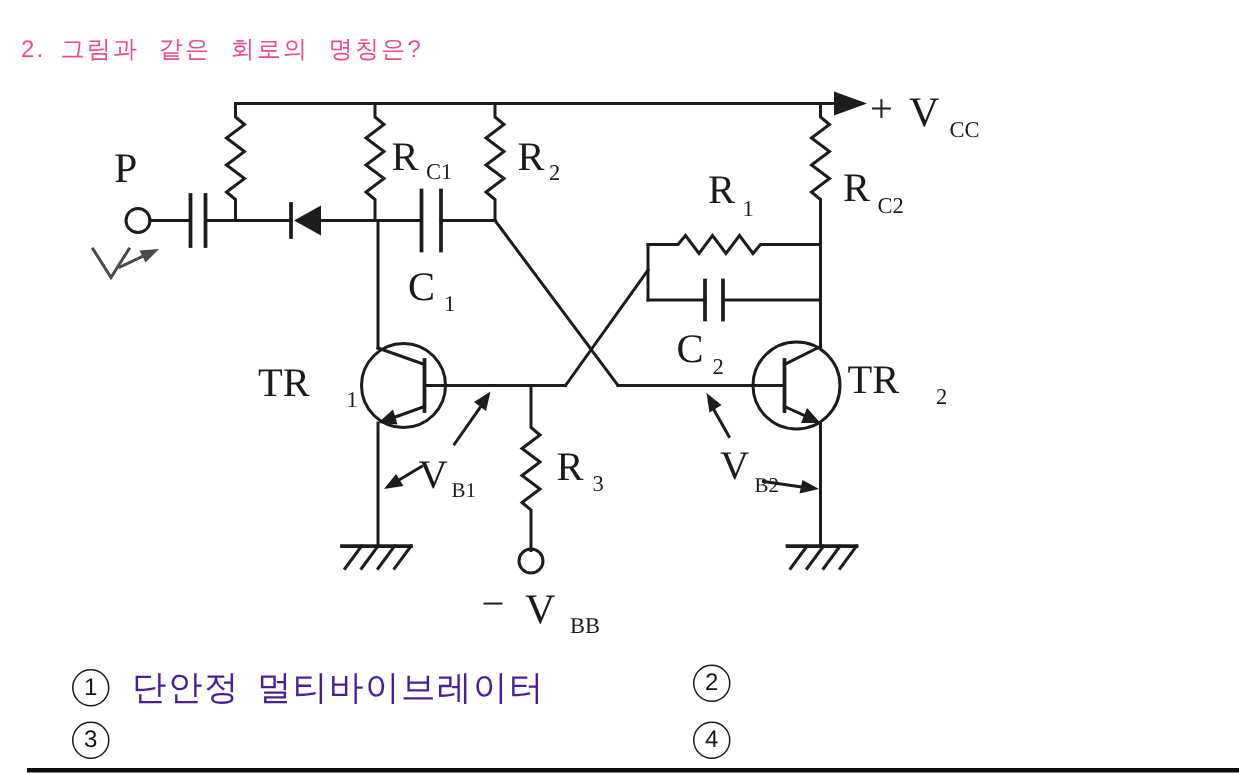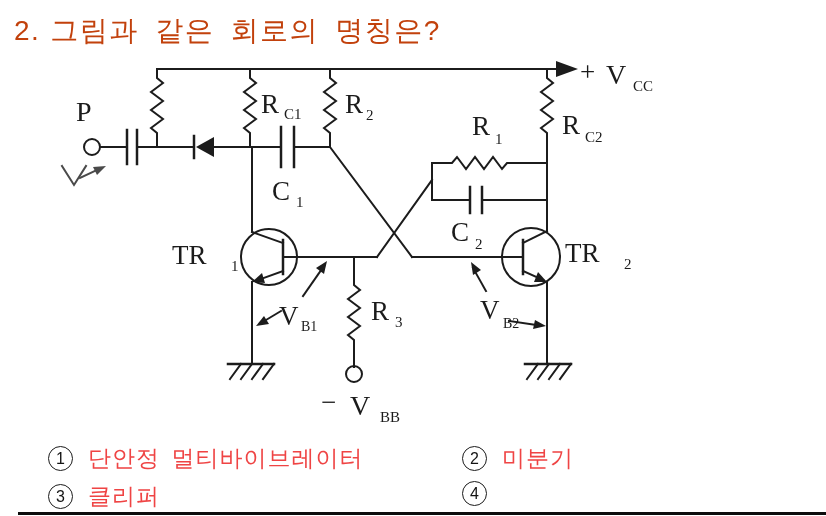--- a/index.html
+++ b/index.html
@@ -1,41 +1,41 @@
 <!DOCTYPE html>
 <html><head>
 <meta charset="utf-8">
 <style>
   html,body{margin:0;padding:0;}
   body{
     width:826px;height:516px;position:relative;background:#ffffff;
     font-family:"Liberation Sans",sans-serif;color:#141414;overflow:hidden;
   }
   .question{
-    position:absolute;left:14px;top:12px;
-    font-size:28px;letter-spacing:1.5px;word-spacing:7px;color:#c2410c;
+    position:absolute;left:14px;top:23px;
+    font-size:16px;letter-spacing:1.5px;word-spacing:7px;color:#ec4899;
     white-space:nowrap;
   }
   .question .qnum{margin-right:10px;}
   svg.circuit{position:absolute;left:0;top:0;}
   svg text{font-family:"Liberation Serif",serif;fill:#1b1b1b;}
   .lbl{font-size:27px;}
   .lbl-big{font-size:28px;}
   .sub{font-size:15px;}
   .sub-sm{font-size:14px;}
   .options{position:absolute;left:0;top:0;width:826px;}
   .opt{
     position:absolute;display:flex;align-items:center;white-space:nowrap;
   }
   .opt .num{
     width:25px;height:25px;border:1.7px solid #1b1b1b;border-radius:50%;
     display:inline-flex;align-items:center;justify-content:center;
     font-size:16px;flex:0 0 auto;box-sizing:border-box;
   }
-  .opt .txt{margin-left:15px;font-size:23px;letter-spacing:1px;word-spacing:4px;color:#ef4444;}
+  .opt .txt{margin-left:15px;font-size:23px;letter-spacing:1px;word-spacing:4px;color:#4c1d95;}
   .bottom-rule{
     position:absolute;left:18px;right:0;top:512px;height:3px;background:#0d0d0d;
   }
 </style>
 </head>
 <body>
 
 <div class="question">
   <span class="qnum">2.</span><span>그림과 같은 회로의 명칭은?</span>
 </div>
@@ -188,24 +188,22 @@
   </g>
 </svg>
 
 <div class="options">
   <div class="opt" style="left:48px;top:443px;">
     <span class="num">1</span>
     <span class="txt">단안정 멀티바이브레이터</span>
   </div>
   <div class="opt" style="left:462px;top:443px;">
     <span class="num">2</span>
-    <span class="txt">미분기</span>
   </div>
   <div class="opt" style="left:48px;top:481px;">
     <span class="num">3</span>
-    <span class="txt">클리퍼</span>
   </div>
   <div class="opt" style="left:462px;top:481px;">
     <span class="num">4</span>
   </div>
 </div>
 
 <div class="bottom-rule"></div>
 
 </body></html>

